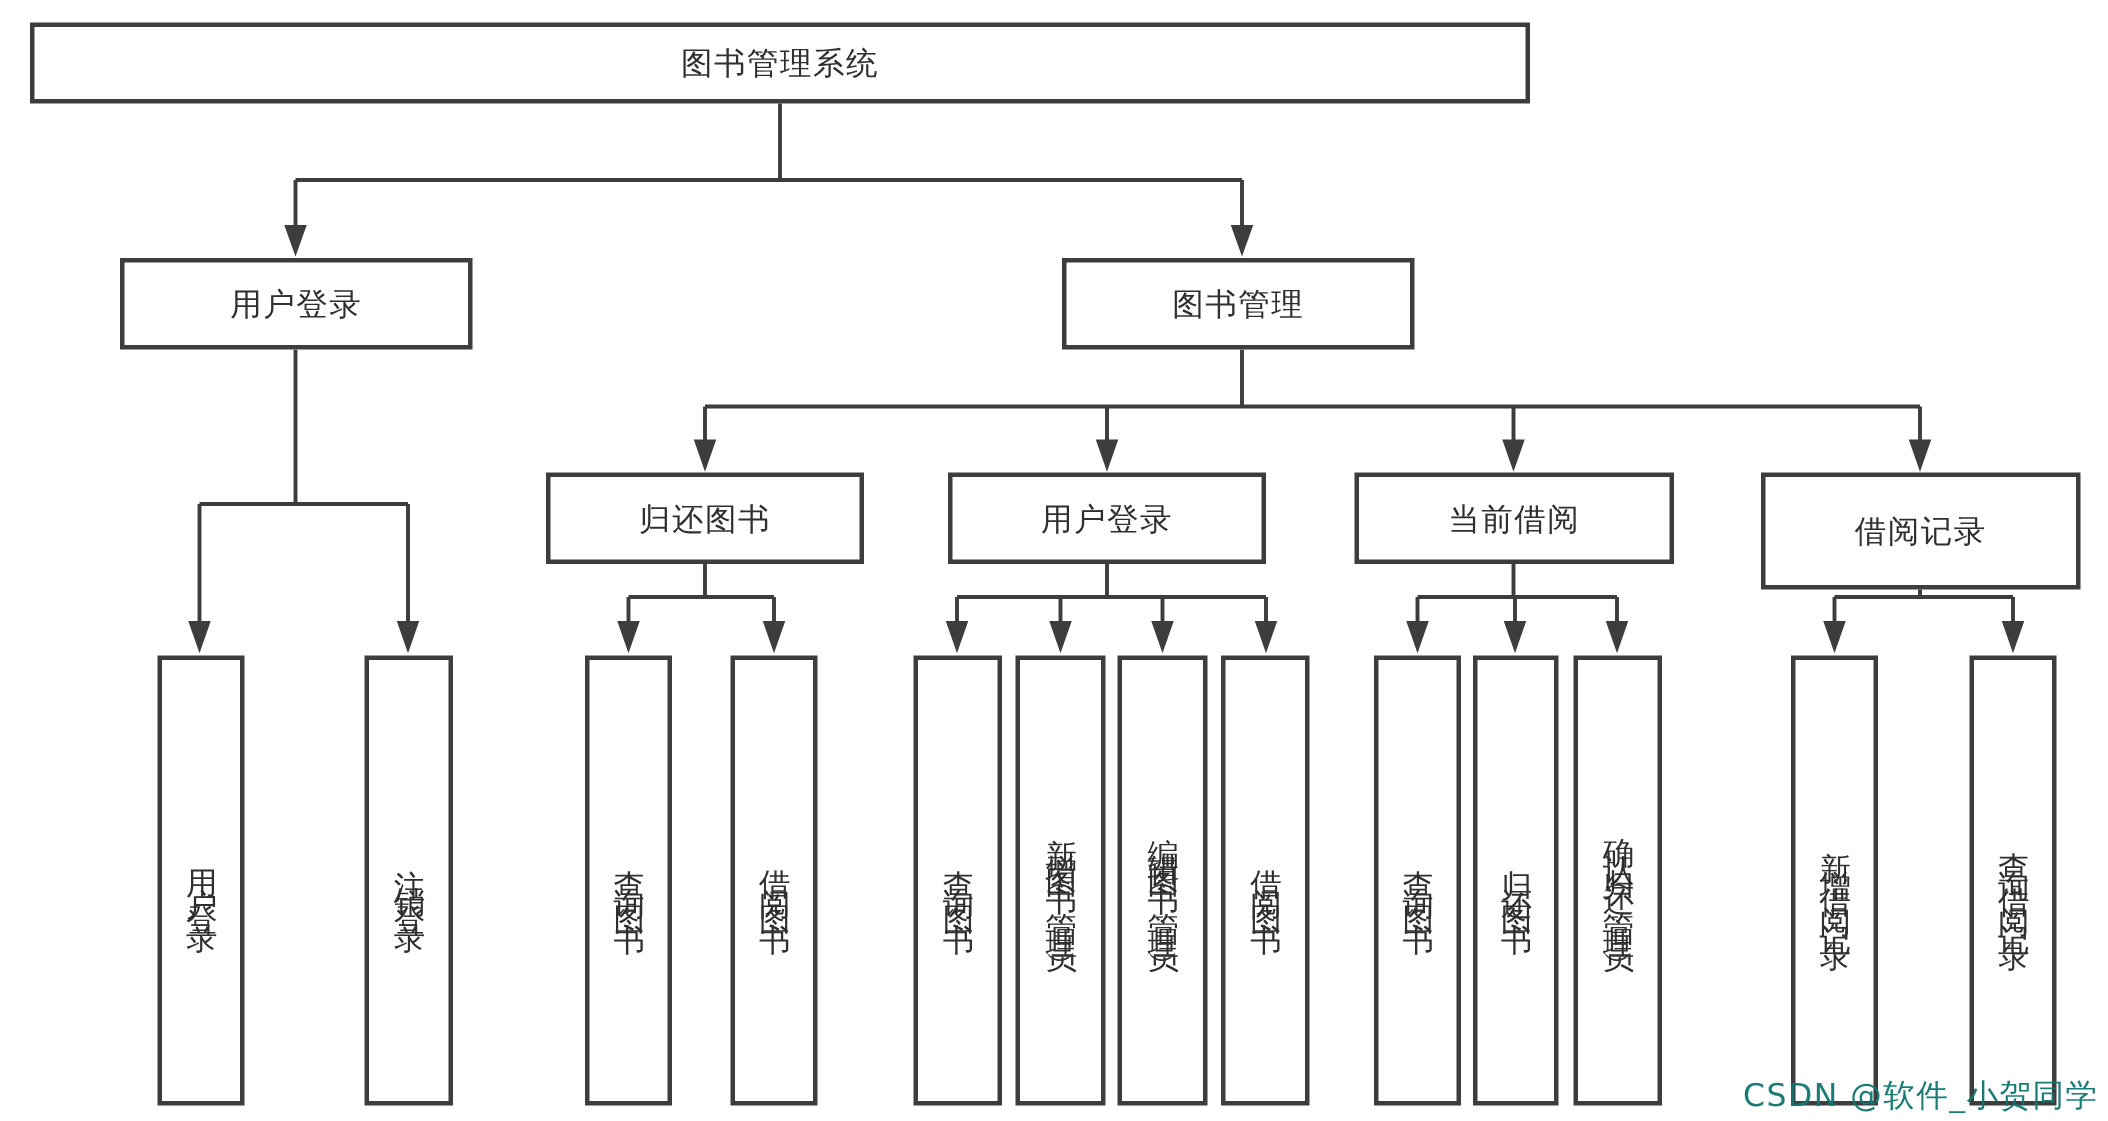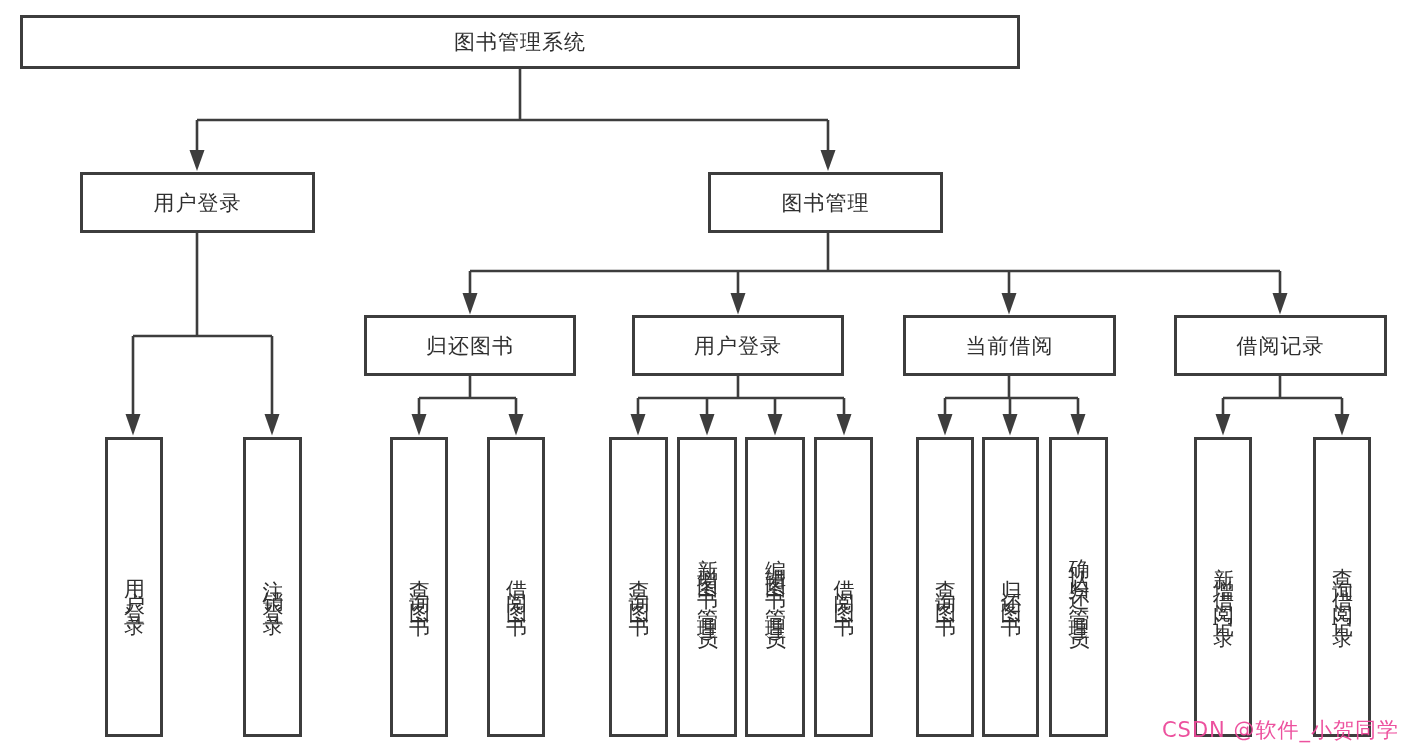--- a/index.html
+++ b/index.html
@@ -49,21 +49,21 @@
     white-space: nowrap;
   }
   .vnode.long span { letter-spacing: 10px; }
 
   .watermark {
     position: absolute;
     top: 716px;
     right: 6px;
     z-index: 6;
     font-size: 21px;
-    color: #ec4899;
+    color: #0f766e;
     letter-spacing: 1px;
     opacity: 0.95;
   }
 </style>
 </head>
 <body>
 
 <div class="stage">
 
   <svg class="wires" width="1405" height="747" viewBox="0 0 1405 747">
@@ -129,21 +129,21 @@
 
   <div class="node hnode" style="left:364px; top:315px; width:212px; height:61px">
     <span>归还图书</span>
   </div>
   <div class="node hnode" style="left:632px; top:315px; width:212px; height:61px">
     <span>用户登录</span>
   </div>
   <div class="node hnode" style="left:903px; top:315px; width:213px; height:61px">
     <span>当前借阅</span>
   </div>
-  <div class="node hnode" style="left:1174px; top:315px; width:213px; height:61px">
+  <div class="node hnode" style="left:1174px; top:315px; width:213px; height:78px">
     <span>借阅记录</span>
   </div>
 
   <div class="node vnode" style="left:105px; top:437px; width:58px; height:300px">
     <span>用户登录</span>
   </div>
   <div class="node vnode" style="left:243px; top:437px; width:59px; height:300px">
     <span>注销登录</span>
   </div>
 

